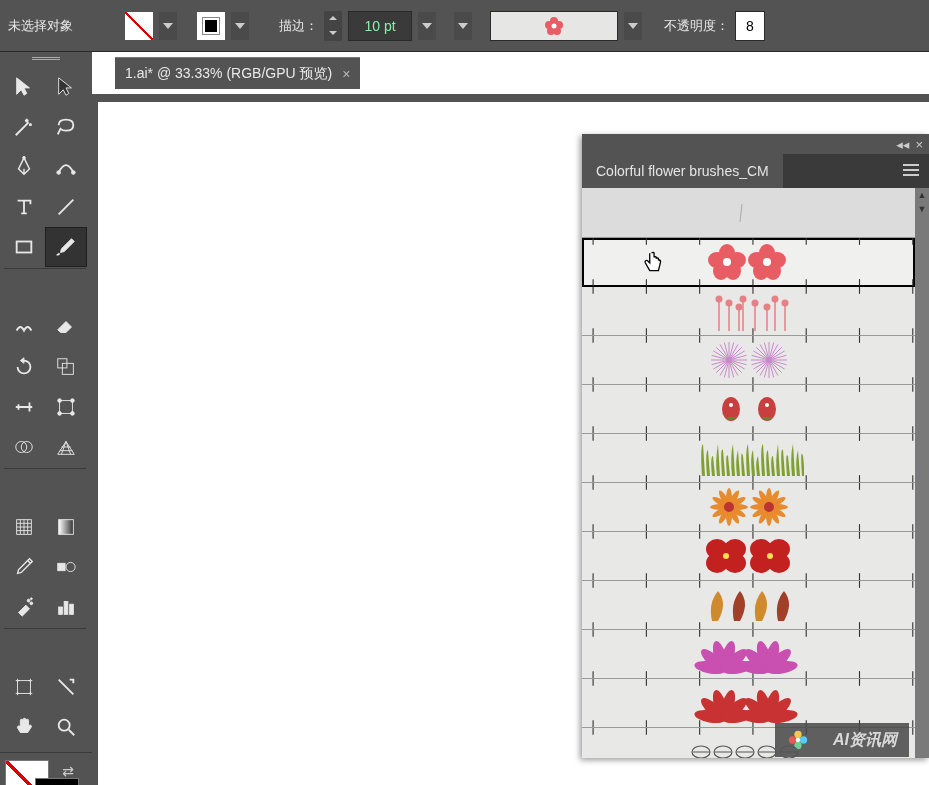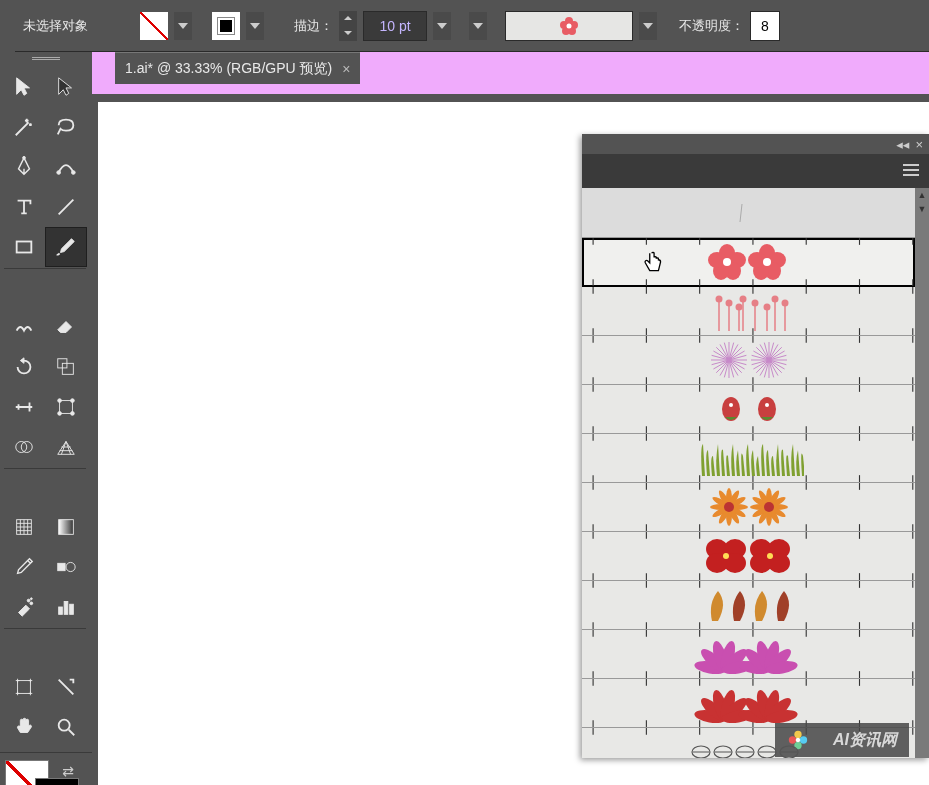--- a/index.html
+++ b/index.html
@@ -1,35 +1,35 @@
 <!DOCTYPE html>
 <html><head>
 <meta charset="utf-8">
 <style>
 * { margin: 0; padding: 0; box-sizing: border-box; font-family: "Microsoft YaHei", sans-serif; }
 body { width: 929px; height: 785px; background: #535353; user-select: none; overflow: hidden; }
 
 
-.top-bar { height: 52px; background: #535353; display: flex; align-items: center; padding: 0 8px; gap: 6px; border-bottom: 1px solid #2a2a2a; margin-left: 15px; }
+.top-bar { height: 52px; background: #535353; display: flex; align-items: center; padding: 0 8px; gap: 6px; border-bottom: 1px solid #2a2a2a; }
 .top-bar .label { color: #e8e8e8; font-size: 13px; }
 .swatch-box { width: 28px; height: 28px; background: #fff; display: flex; align-items: center; justify-content: center; position: relative; }
 .swatch-box.diag::after { content: ''; position: absolute; left: 0; top: 0; width: 100%; height: 100%; background: linear-gradient(to top right, transparent 47%, #d00 47%, #d00 53%, transparent 53%); }
 .swatch-inner { width: 12px; height: 12px; background: #000; outline: 1px solid #888; outline-offset: 2px; }
 .dd { width: 18px; height: 28px; background: #4a4a4a; display: flex; align-items: center; justify-content: center; cursor: pointer; }
 .dd svg { width: 10px; height: 6px; fill: #ccc; }
-.num-field { width: 64px; height: 30px; background: #3a3a3a; color: #c4b5fd; display: flex; align-items: center; justify-content: center; font-size: 14px; border: 1px solid #2a2a2a; }
+.num-field { width: 64px; height: 30px; background: #3a3a3a; color: #86efac; display: flex; align-items: center; justify-content: center; font-size: 14px; border: 1px solid #2a2a2a; }
 .updown { width: 18px; height: 30px; background: #444; display: flex; flex-direction: column; }
 .updown .u, .updown .d { flex: 1; display: flex; align-items: center; justify-content: center; }
 .line-box { width: 128px; height: 30px; background: #3a3a3a; border: 1px solid #2a2a2a; display: flex; align-items: center; padding: 0 6px; gap: 6px; }
 .line-box .stroke-line { flex: 1; height: 2px; background: #eee; }
 .brush-preview { width: 128px; height: 30px; background: #e6e6e4; border: 1px solid #2a2a2a; display: flex; align-items: center; justify-content: center; }
 .opacity-field { width: 30px; height: 30px; background: #fff; color: #000; display: flex; align-items: center; justify-content: center; font-size: 14px; border: 1px solid #2a2a2a; }
 
 
-.tab-bar { height: 42px; background: #f0abfc; display: flex; align-items: flex-start; padding-left: 115px; }
+.tab-bar { height: 42px; background: #ffffff; display: flex; align-items: center; padding-left: 115px; }
 .doc-tab { height: 32px; background: #535353; color: #e8e8e8; padding: 0 10px; font-size: 14px; display: flex; align-items: center; gap: 10px; border-top: 1px solid #777; }
 .doc-tab .close-x { color: #bbb; cursor: pointer; font-size: 14px; }
 
 
 .main-area { position: absolute; left: 98px; top: 94px; right: 0; bottom: 0; background: #fff; }
 .dark-strip { position: absolute; left: 98px; top: 94px; width: 831px; height: 8px; background: #535353; }
 
 
 .tools-panel { position: absolute; left: 0; top: 52px; width: 92px; background: #535353; }
 .handle { height: 12px; background: #535353; display: flex; align-items: center; justify-content: center; }
@@ -328,20 +328,21 @@
   </div>
 
 </div>
 
 <div class="brush-panel">
   <div class="panel-top">
     <span class="micon">◂◂</span>
     <span class="micon">×</span>
   </div>
   <div class="panel-tabs">
+    <div class="panel-tab">Colorful flower brushes_CM</div>
     <div class="panel-menu">
       <svg width="16" height="12">
           <path d="M0 1 h16 M0 6 h16 M0 11 h16" stroke="#ccc" stroke-width="2"></path>
         </svg>
     </div>
   </div>
   <div class="brush-list">
     <div id="brush-rows">
         <div class="brush-row first" style="position: relative; width: calc(100% - 14px);">
           <div style="position: relative; z-index: 2; display: flex; justify-content: center;">

